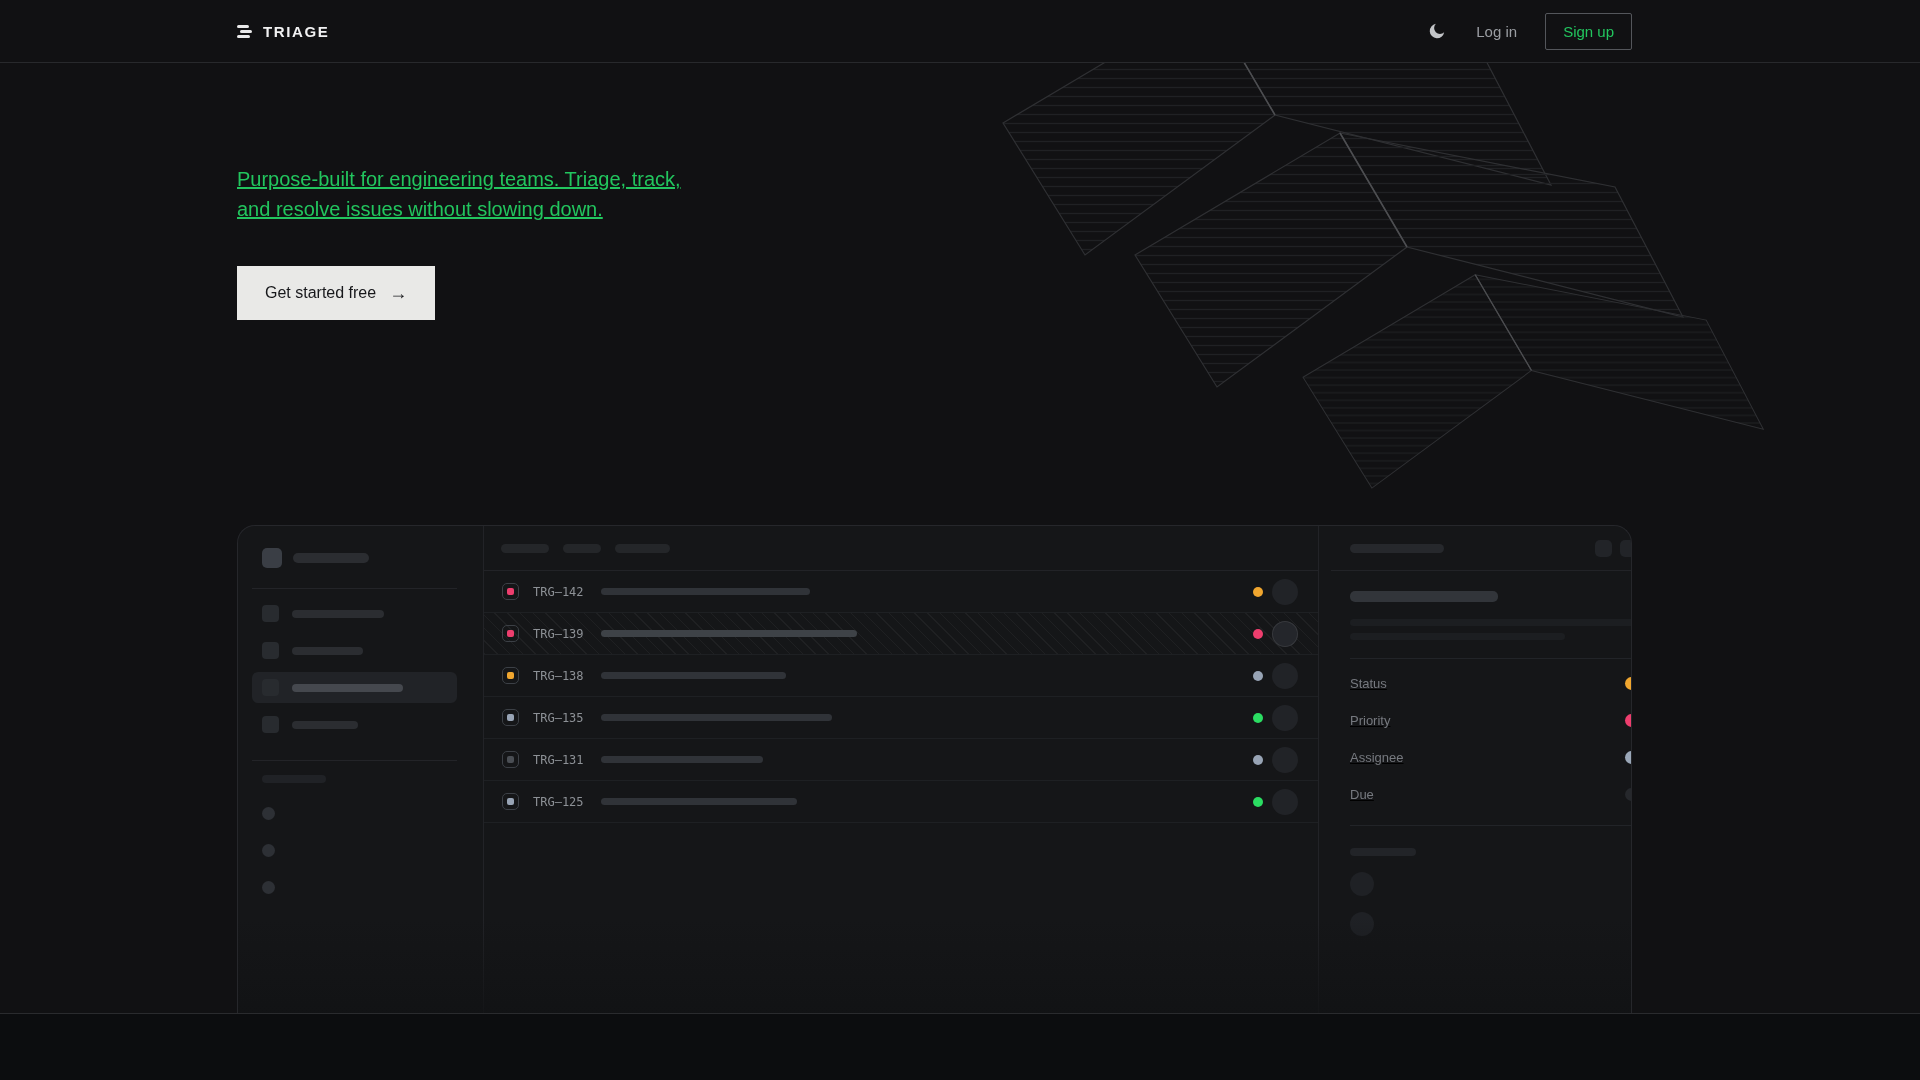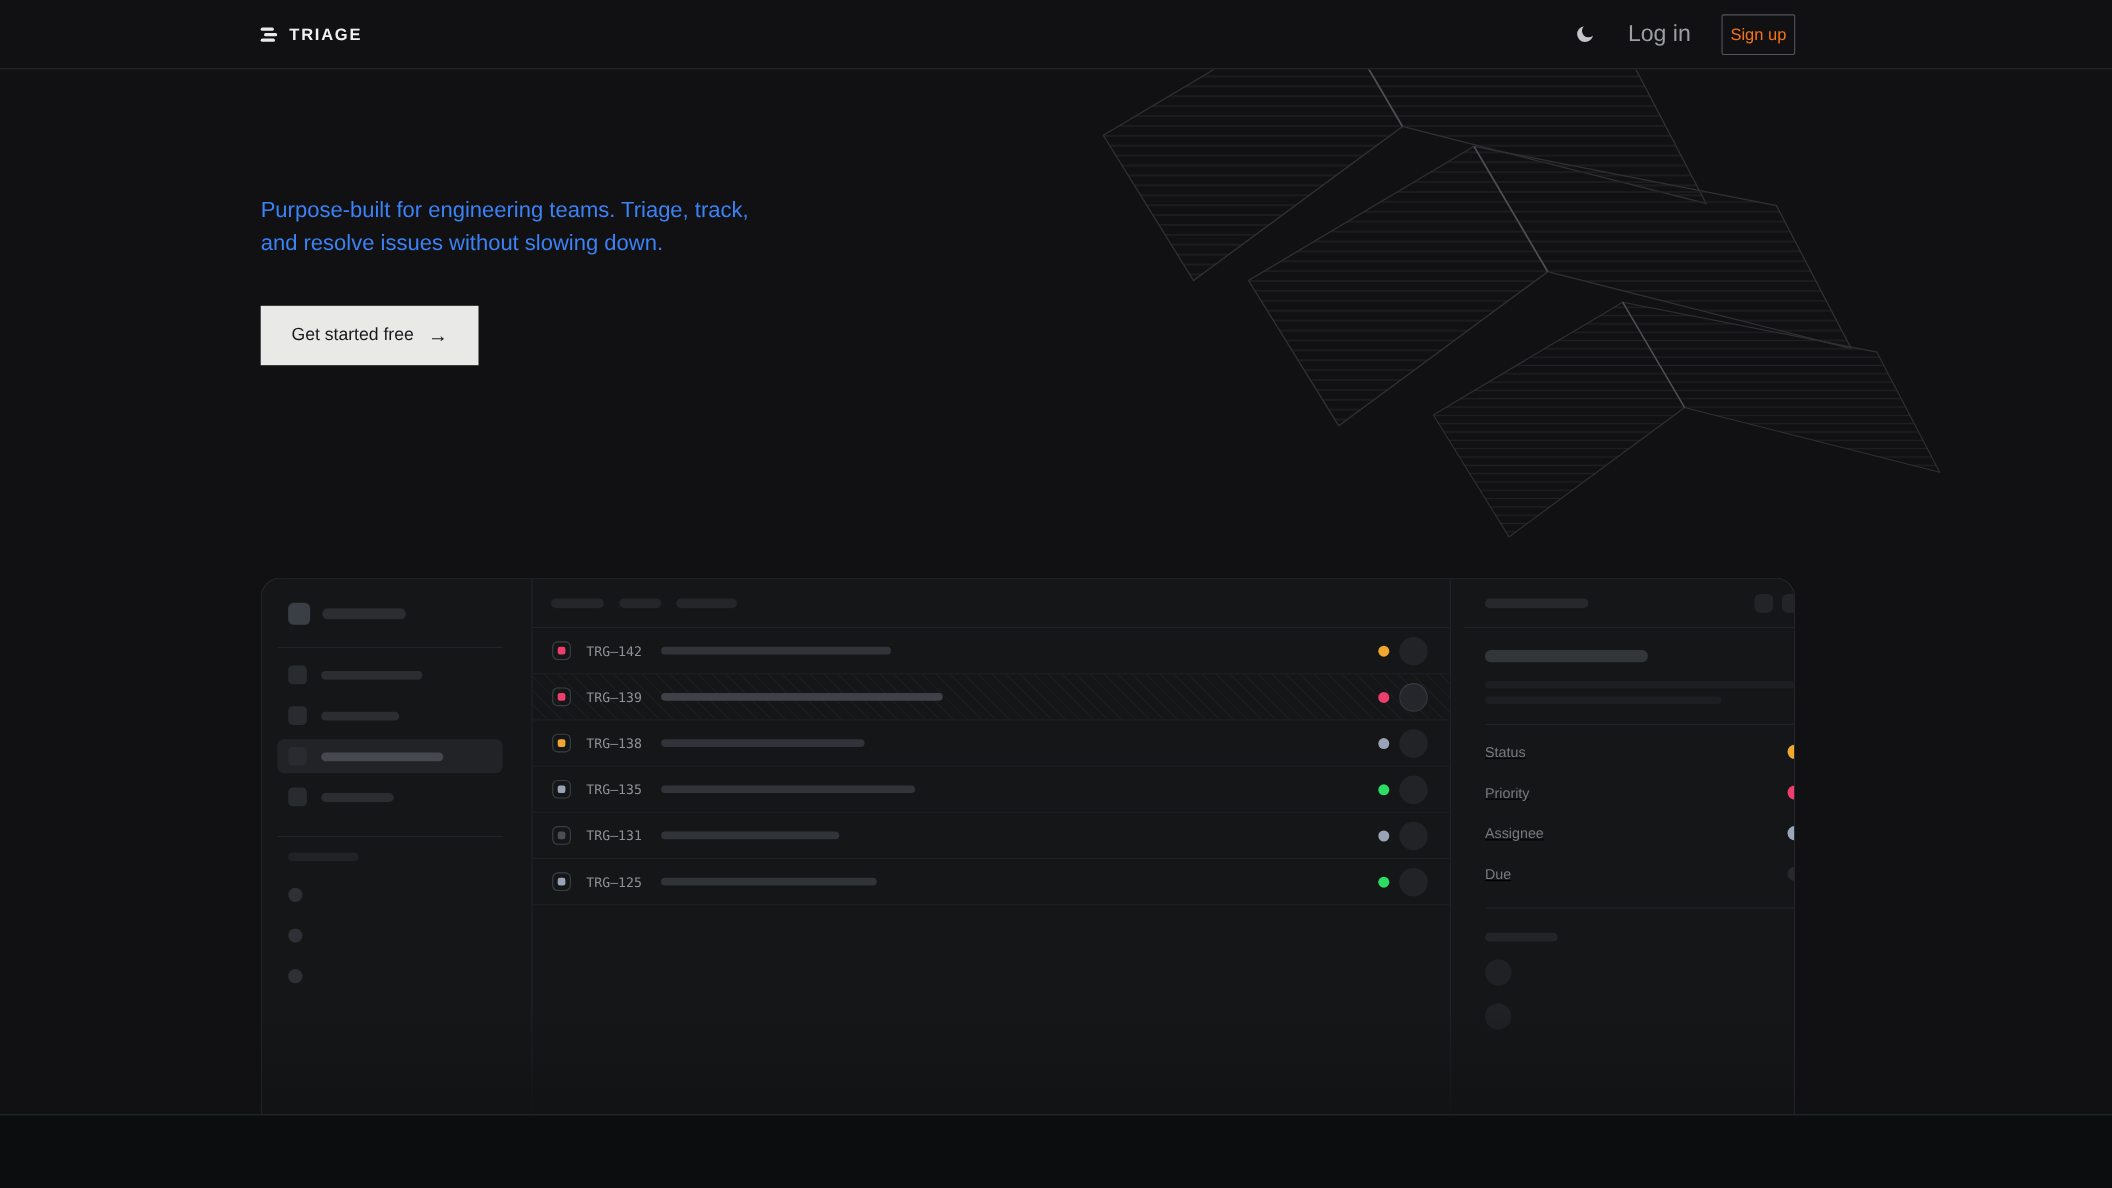--- a/index.html
+++ b/index.html
@@ -18,35 +18,35 @@
   .nav-inner { width:1395px; margin-left:237px; display:flex; align-items:center; justify-content:space-between; }
   .brand { display:flex; align-items:center; gap:11px; cursor:pointer; }
   .brand-icon { display:flex; flex-direction:column; gap:2px; }
   .brand-icon span { height:3px; border-radius:1.5px; background:#e9e9ea; display:block; }
   .brand-icon span:nth-child(1){ width:12px; }
   .brand-icon span:nth-child(2){ width:12px; margin-left:3px; }
   .brand-icon span:nth-child(3){ width:13px; }
   .brand-name { font-size:15px; font-weight:700; letter-spacing:1.6px; color:#f1f1f2; }
   .nav-right { display:flex; align-items:center; gap:28px; }
   .moon-btn { width:22px; height:22px; display:flex; align-items:center; justify-content:center; cursor:pointer; background:none; border:none; padding:0; }
-  .login-link { font-size:21px; color:#9b9ea3; cursor:pointer; }
+  .login-link { font-size:15px; color:#9b9ea3; cursor:pointer; }
   .signup-btn {
-    font-size:15px; color:#f97316; background:transparent;
-    border:1px solid #54565b; border-radius:2px; padding:9px 7px; cursor:pointer;
+    font-size:15px; color:#22c55e; background:transparent;
+    border:1px solid #54565b; border-radius:2px; padding:9px 17px; cursor:pointer;
     font-family:"Liberation Sans", sans-serif;
   }
 
   
   .hero { position:absolute; left:237px; top:128px; z-index:3; }
   .hero h1 {
     margin:0; font-size:55px; line-height:64px; font-weight:500;
     letter-spacing:-0.8px; color:#ededee;
   }
   .hero h1 span { display:block; }
-  .hero-sub { margin-top:48px; font-size:20px; line-height:30px; color:#3b82f6; max-width:480px; }
+  .hero-sub { margin-top:36px; font-size:20px; line-height:30px; color:#22c55e; max-width:480px;text-decoration:underline; }
   .cta-btn {
     margin-top:42px; display:inline-flex; align-items:center; gap:13px;
     height:54px; padding:0 28px; background:#e9e9e7; color:#17181b;
     font-size:16px; font-weight:500; border:none; cursor:pointer;
     font-family:"Liberation Sans", sans-serif;
   }
   .cta-arrow { font-size:18px; line-height:1; }
 
   
   .deco { position:absolute; top:63px; left:985px; width:790px; height:430px; z-index:1; pointer-events:none; }

